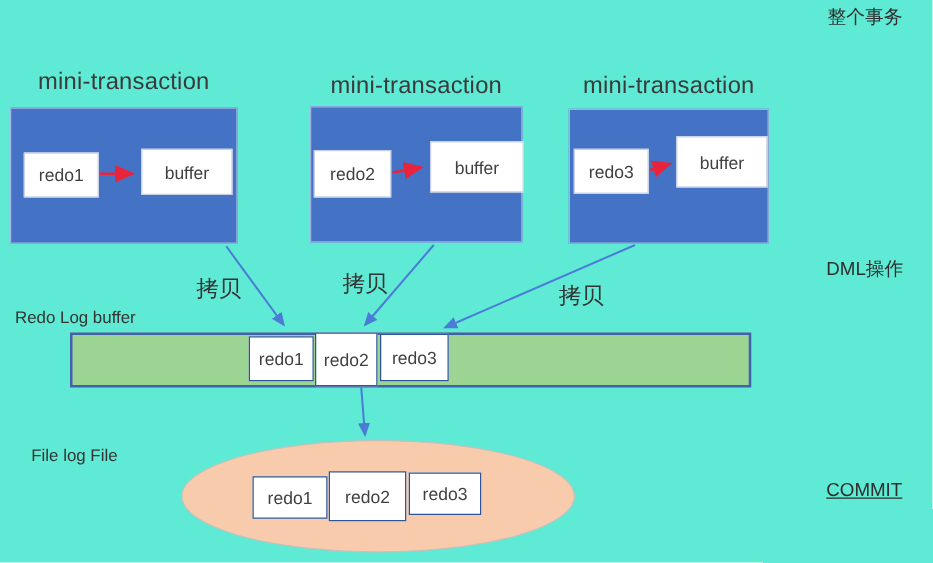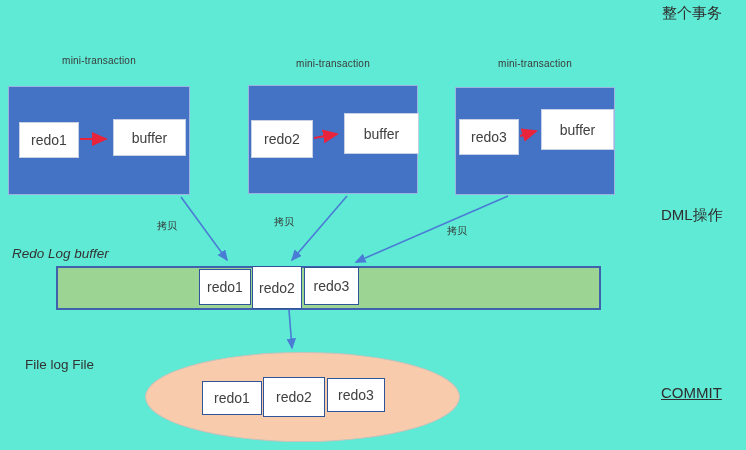--- a/index.html
+++ b/index.html
@@ -1,27 +1,27 @@
 <!DOCTYPE html>
 <html><head>
 <meta charset="utf-8">
 <style>
   html,body{margin:0;padding:0;background:#fff;}
   body{font-family:"Liberation Sans","DejaVu Sans",sans-serif;color:#3a3a3a;}
   #stage{position:relative;width:746px;height:450px;background:#5eead4;overflow:hidden;}
   .abs{position:absolute;}
-  .mini-title{font-size:10px;color:#3a3a3a;text-align:center;letter-spacing:.2px;}
+  .mini-title{font-size:19px;color:#3a3a3a;text-align:center;letter-spacing:.2px;}
   .blue-box{background:#4472C4;border:1px solid #9fb4e0;box-sizing:border-box;}
   .wbox{background:#ffffff;border:1px solid #c7d0e4;box-sizing:border-box;
         display:flex;align-items:center;justify-content:center;
         font-size:14px;color:#404040;}
   .cell{background:#ffffff;border:1px solid #2E5597;box-sizing:border-box;
         display:flex;align-items:center;justify-content:center;
         font-size:14px;color:#404040;}
-  .copy-label{font-size:10px;color:#333;}
+  .copy-label{font-size:18px;color:#333;}
   .side-label{font-size:15px;color:#2e2e2e;}
   .flow-label{font-size:13.5px;color:#333;}
   .green-bar{background:#9CD494;border:2px solid #4062ad;box-sizing:border-box;}
   .ellipse{background:#F8CBAD;border:1px solid #c8c0ba;border-radius:50%;box-sizing:border-box;}
   svg.overlay{position:absolute;left:0;top:0;pointer-events:none;}
 </style>
 </head>
 <body>
 
 <div id="stage">
@@ -46,21 +46,21 @@
 
   <div class="abs blue-box" style="left:455px;top:87px;width:160px;height:108px;">
     <div class="abs wbox" style="left:3px;top:31px;width:60px;height:36px;">redo3</div>
     <div class="abs wbox" style="left:85px;top:21px;width:73px;height:41px;">buffer</div>
   </div>
 
   <div class="abs copy-label" style="left:157px;top:219px;">拷贝</div>
   <div class="abs copy-label" style="left:274px;top:215px;">拷贝</div>
   <div class="abs copy-label" style="left:447px;top:224px;">拷贝</div>
 
-  <div class="abs flow-label" style="left:12px;top:246px;font-style:italic;">Redo Log buffer</div>
+  <div class="abs flow-label" style="left:12px;top:246px;">Redo Log buffer</div>
   <div class="abs green-bar" style="left:56px;top:266px;width:545px;height:44px;"></div>
   <div class="abs cell" style="left:199px;top:269px;width:52px;height:36px;">redo1</div>
   <div class="abs cell" style="left:252px;top:266px;width:50px;height:43px;">redo2</div>
   <div class="abs cell" style="left:304px;top:267px;width:55px;height:38px;">redo3</div>
 
   <div class="abs flow-label" style="left:25px;top:357px;">File log File</div>
   <div class="abs ellipse" style="left:145px;top:352px;width:315px;height:90px;"></div>
   <div class="abs cell" style="left:202px;top:381px;width:60px;height:34px;">redo1</div>
   <div class="abs cell" style="left:263px;top:377px;width:62px;height:40px;">redo2</div>
   <div class="abs cell" style="left:327px;top:378px;width:58px;height:34px;">redo3</div>

